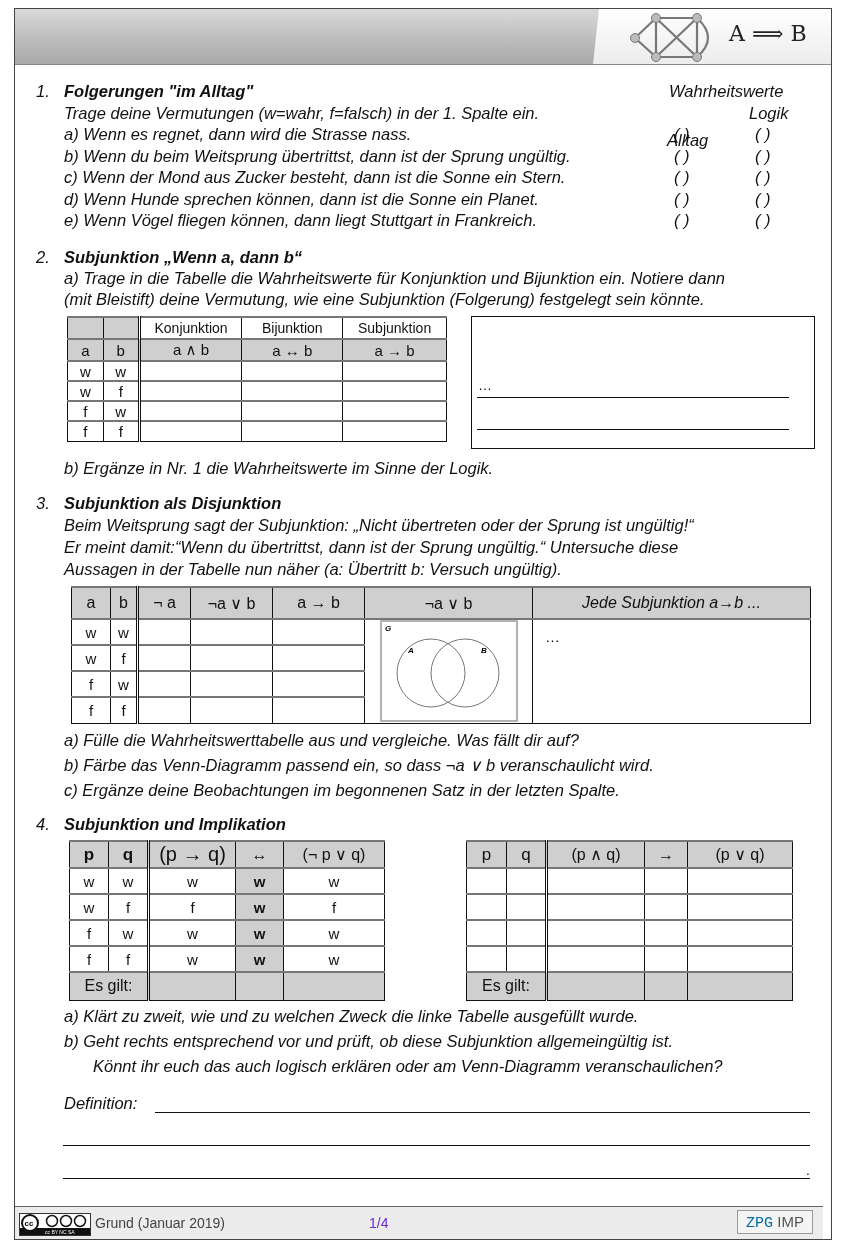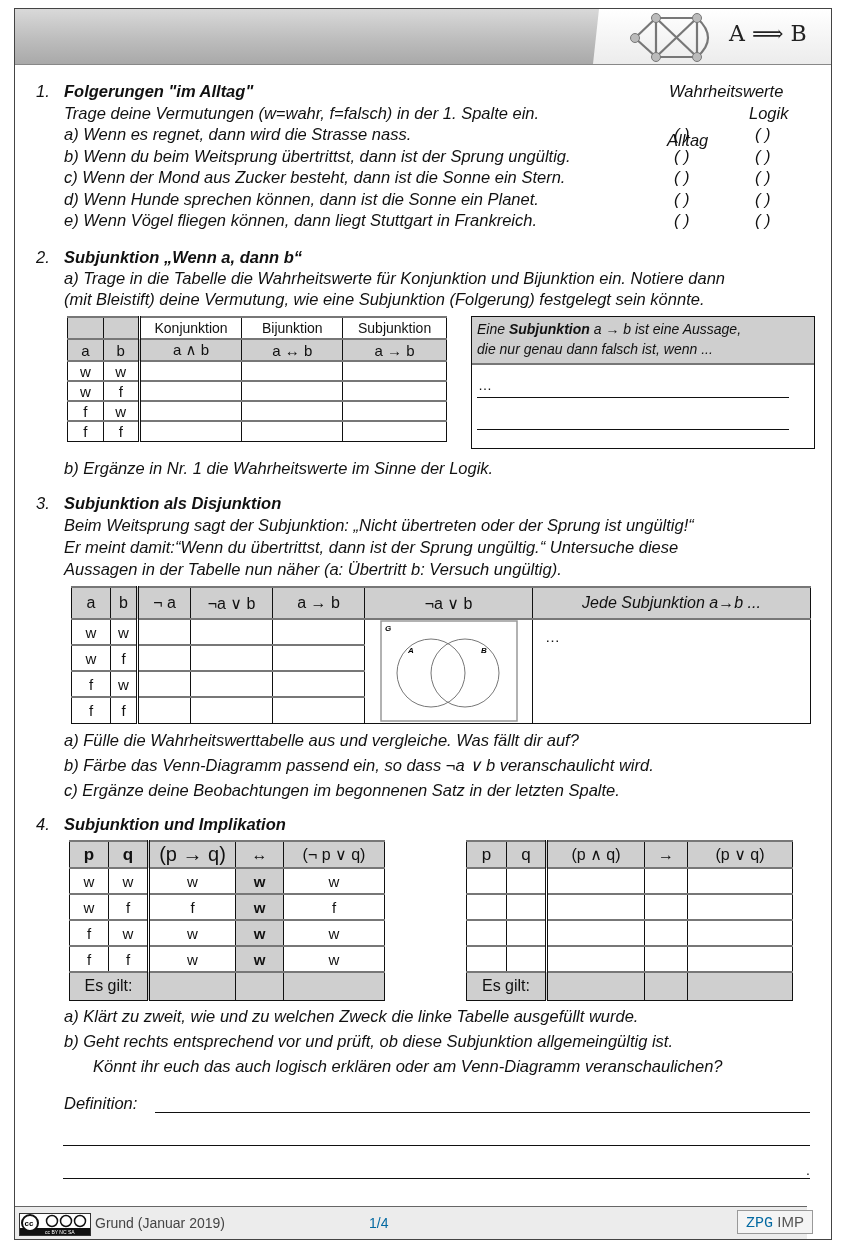--- a/index.html
+++ b/index.html
@@ -26,21 +26,21 @@
   
   table.t { position:absolute; border-collapse:collapse; font-size:15px; }
   table.t td { border:1px solid #111; text-align:center; padding:0; }
   table.t tr.hd td { background:#cfcfcf; }
   table.t tr td { border-top:2px solid #777; }
   .dbl { border-right:3px double #111 !important; }
   .gray { background:#cfcfcf; }
   .box { position:absolute; border:1px solid #111; box-sizing:border-box; }
   .rule { position:absolute; height:1px; background:#111; }
   .footer { position:absolute; left:0; bottom:0; width:792px; height:32px;
-            background:#ececec; border-top:1px solid #666; }
+            background:#ececec; border-top:1px solid #666;padding-left:16px; }
   .cc { position:absolute; left:4px; top:6px; width:70px; height:21px; background:#fff; border:1px solid #333;
         font-size:9px; }
 </style>
 </head>
 <body>
 
 <div class="page">
 
   <div class="hdr">
     <div class="hdr-logo">
@@ -151,26 +151,20 @@
         <td>f</td>
         <td class="dbl">f</td>
         <td></td>
             <td></td>
             <td></td>
       </tr>
     </tbody>
       </table>
 
     <div class="box" style="left:456px;top:307px;width:344px;height:133px;">
-      <div style="position:absolute;left:0;top:0;width:342px;height:46px;background:#cfcfcf;border-bottom:2px solid #777;">
-        <div style="position:absolute;left:5px;top:4px;font-size:14px;font-style:italic;white-space:nowrap;">
-          <span>Eine </span><span class="b">Subjunktion</span><span> a → b ist eine Aussage,</span>
-        </div>
-        <div style="position:absolute;left:5px;top:24px;font-size:14px;font-style:italic;white-space:nowrap;">die nur genau dann falsch ist, wenn ...</div>
-      </div>
       <div style="position:absolute;left:6px;top:60px;font-size:14px;">…</div>
       <div class="rule" style="left:5px;top:80px;width:312px;"></div>
       <div class="rule" style="left:5px;top:112px;width:312px;"></div>
     </div>
 
     <div class="line" style="left:49px;top:450px;">b)  Ergänze in Nr. 1 die Wahrheitswerte im Sinne der Logik.</div>
   </div>
 
   <div>
     <div class="num" style="left:21px;top:485px;">3.</div>
@@ -376,19 +370,19 @@
         <rect x="0" y="14" width="70" height="7" fill="#111"></rect>
         <circle cx="10" cy="9" r="8" fill="#fff" stroke="#111" stroke-width="2"></circle>
         <text x="4.5" y="12" font-size="8" font-weight="bold" font-family="Liberation Sans, sans-serif">cc</text>
         <circle cx="32" cy="7" r="5.5" fill="#fff" stroke="#111" stroke-width="1.5"></circle>
         <circle cx="46" cy="7" r="5.5" fill="#fff" stroke="#111" stroke-width="1.5"></circle>
         <circle cx="60" cy="7" r="5.5" fill="#fff" stroke="#111" stroke-width="1.5"></circle>
         <text x="25" y="20" font-size="5" fill="#fff" font-family="Liberation Sans, sans-serif">cc BY NC SA</text>
       </svg>
     </div>
     <div style="position:absolute;left:80px;top:8px;font-size:14px;color:#444;">Grund (Januar 2019)</div>
-    <div style="position:absolute;left:354px;top:8px;font-size:14px;color:#0369a1;">1/4</div>
+    <div style="position:absolute;left:354px;top:8px;font-size:14px;color:#6d28d9;">1/4</div>
     <div style="position:absolute;left:722px;top:3px;width:76px;height:24px;border:1px solid #999;background:#f4f4f4;box-sizing:border-box;font-size:15px;line-height:22px;text-align:center;">
       <span style="color:#0369a1;font-family:Liberation Mono, monospace;">ZPG</span>
       <span style="color:#555;">IMP</span>
     </div>
   </div>
 </div>
 
 </body></html>

